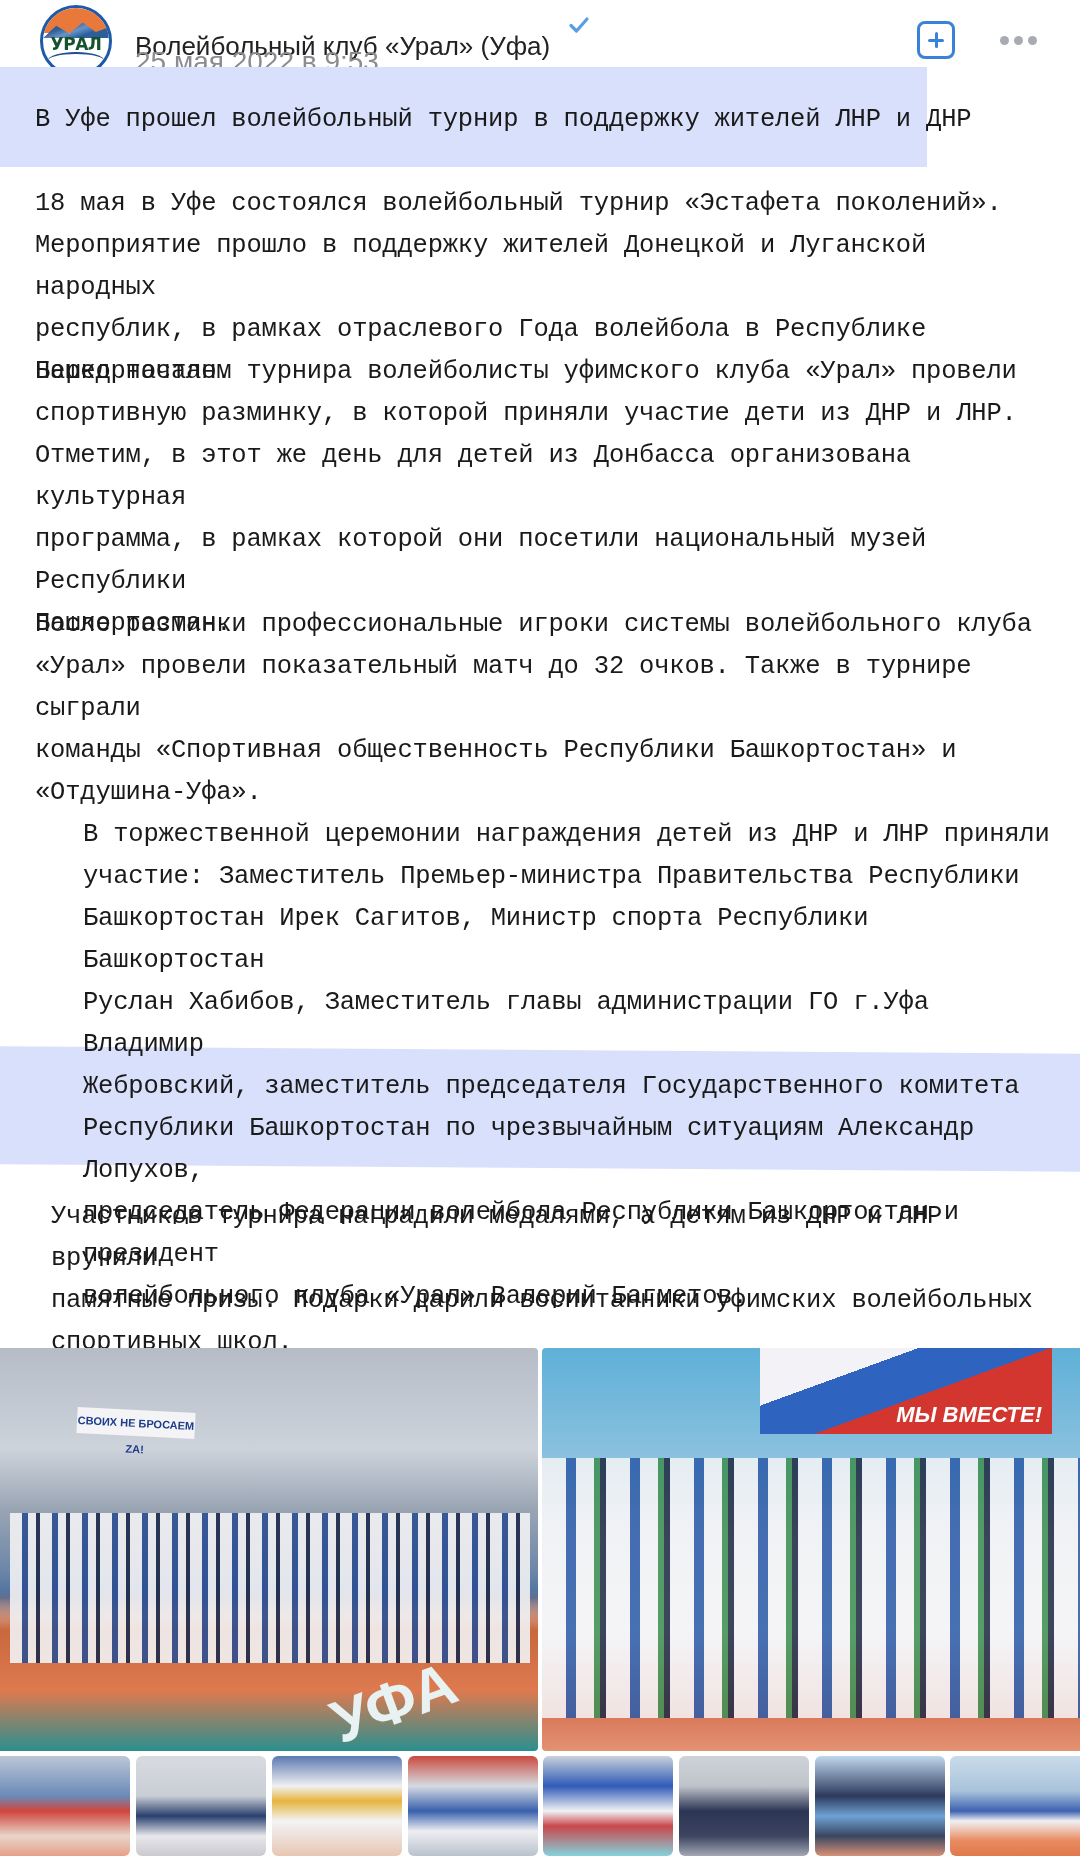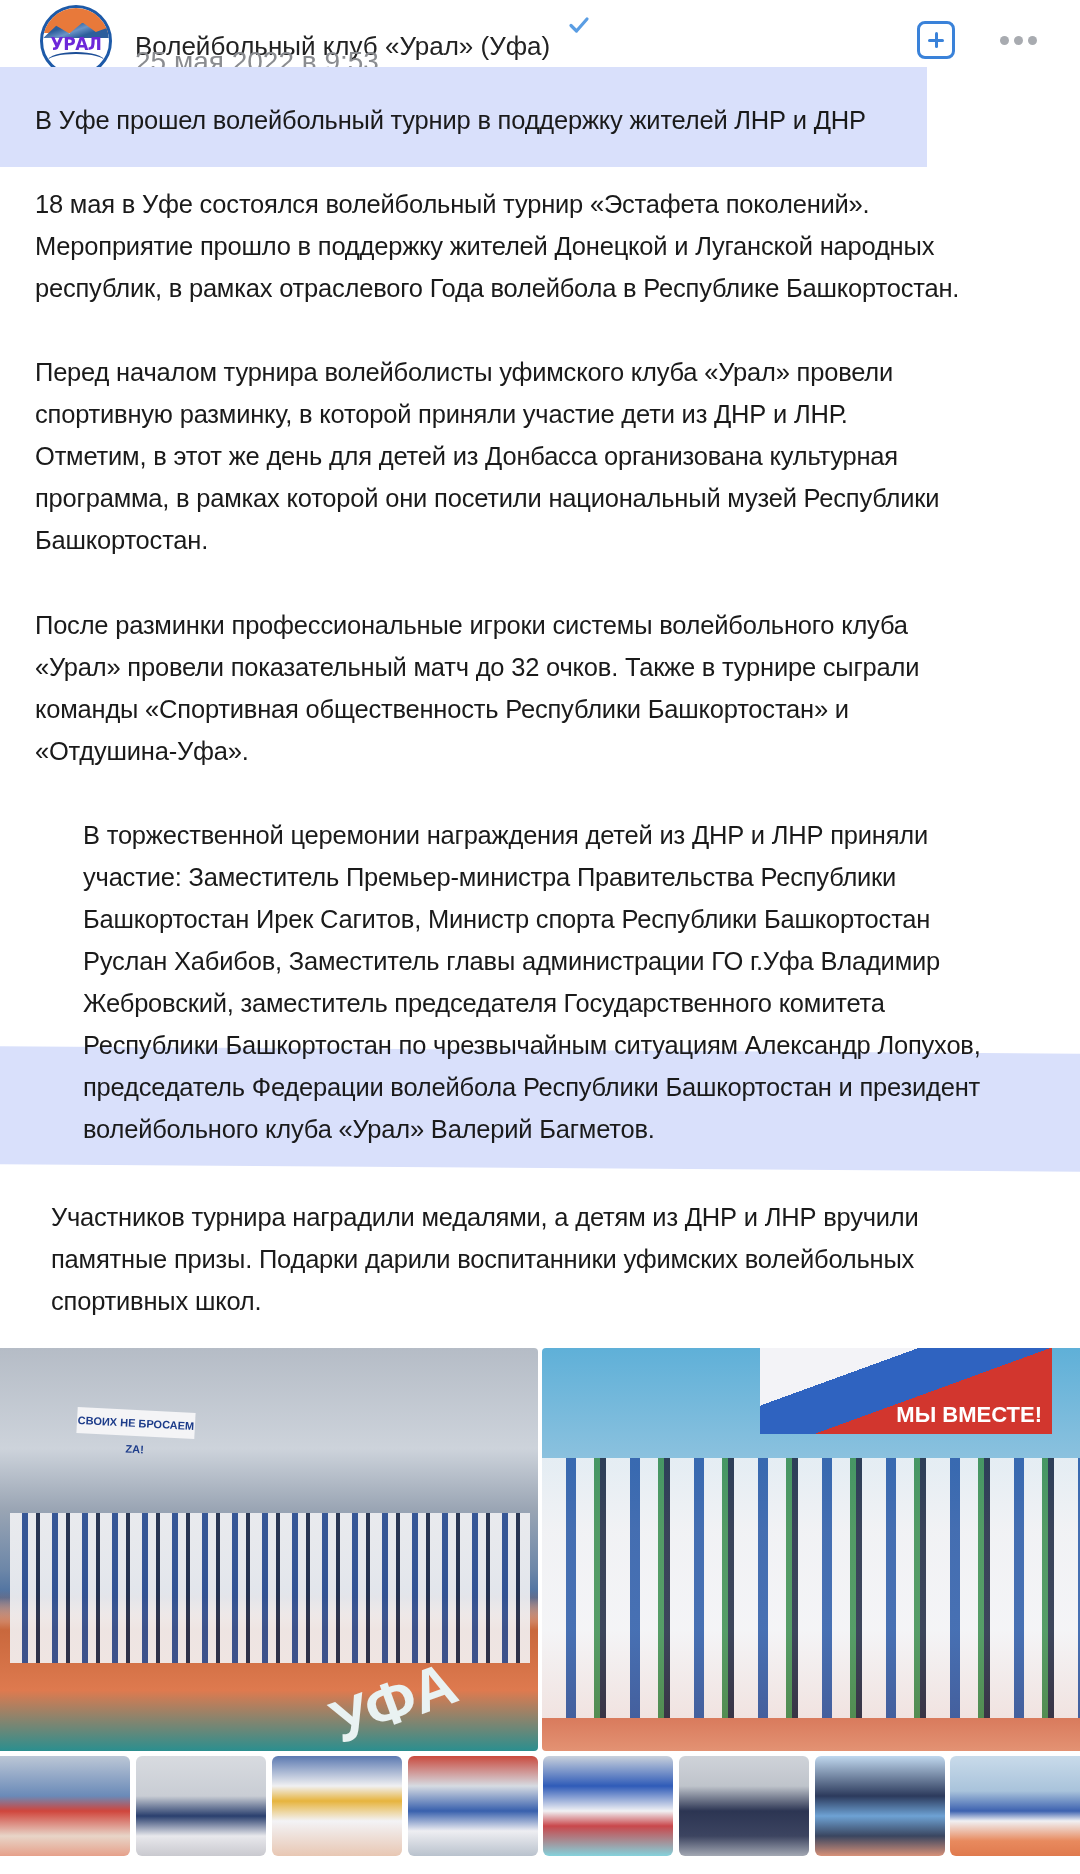--- a/index.html
+++ b/index.html
@@ -6,21 +6,21 @@
   html, body { width: 1080px; height: 1874px; background: #ffffff; overflow: hidden; }
   body { font-family: "Liberation Sans", "DejaVu Sans", sans-serif; color: #000; position: relative; }
 
   .header { position: absolute; left: 0; top: 0; width: 1080px; height: 80px; background: #fff; }
   .avatar { position: absolute; left: 40px; top: 5px; width: 72px; height: 72px; border-radius: 50%;
             background: #fff; border: 3px solid #1d5aa8; overflow: hidden; }
   .avatar .sky { position: absolute; left: 0; top: 0; width: 100%; height: 38%; background: #e8793a; }
   .avatar .mtn { position: absolute; left: 0; top: 22%; width: 100%; height: 24%;
                  background: linear-gradient(160deg, #2c5e9c 30%, #6a93c7 50%, #2c5e9c 70%); clip-path: polygon(0 100%, 20% 20%, 40% 70%, 60% 0, 80% 60%, 100% 30%, 100% 100%); }
   .avatar .word { position: absolute; left: 0; top: 40%; width: 100%; text-align: center;
-                  font-weight: bold; font-size: 17px; color: #6d28d9; letter-spacing: -0.5px;
+                  font-weight: bold; font-size: 17px; color: #14532d; letter-spacing: -0.5px;
                   font-family: "DejaVu Sans", sans-serif; }
   .avatar .wave { position: absolute; left: 8%; bottom: 8%; width: 84%; height: 26%;
                   border-top: 2px solid #1d4f97; border-radius: 50% 50% 0 0; }
 
   .club-name { position: absolute; left: 135px; top: 9px; font-size: 26px; color: #222; margin-top: 22px; }
   .verified { position: absolute; left: 566px; top: 12px; width: 26px; height: 26px; }
   .post-date { position: absolute; left: 135px; top: 46px; font-size: 28px; color: #8a8c90; }
 
   .add-btn { position: absolute; left: 917px; top: 21px; width: 38px; height: 38px;
              border: 3px solid #3a82d9; border-radius: 8px; }
@@ -29,21 +29,21 @@
   .add-btn::after  { left: 14.5px; top: 8px; width: 3px; height: 16px; }
 
   .more-btn { position: absolute; left: 1000px; top: 32px; width: 40px; height: 16px; display: flex; gap: 5px; align-items: center; }
   .more-btn span { width: 9px; height: 9px; border-radius: 50%; background: #a8abb0; }
 
   .hl { position: absolute; background: #d9e0fb; }
   .hl1 { left: 0; top: 67px; width: 927px; height: 100px; }
   .hl2 { left: 0; top: 1050px; width: 1080px; height: 118px; transform: skewY(0.4deg); }
 
   .content { position: absolute; left: 35px; top: 0; width: 1020px; }
-  .para { position: absolute; left: 0; font-size: 25.5px; line-height: 42px; color: #1a1a1a; letter-spacing: -0.2px; white-space: pre-line; }
+  .para { position: absolute; left: 0; font-size: 25.5px; line-height: 42px; color: #1a1a1a; letter-spacing: -0.2px; white-space: pre-line; font-family: Liberation Mono, monospace; }
   .p-title { top: 99px; }
   .p1 { top: 183px; }
   .p2 { top: 351px; }
   .p3 { top: 604px; }
   .p4 { top: 814px; margin-left: 48px; }
   .p5 { top: 1196px; margin-left: 16px; }
 
   .photo { position: absolute; overflow: hidden; border-radius: 4px; }
   .photo-big1 { left: 0; top: 1348px; width: 538px; height: 403px; border-radius: 0 4px 4px 0;
      background:
@@ -55,21 +55,21 @@
   .photo-big1 .crowd { position: absolute; left: 10px; top: 165px; width: 520px; height: 150px;
        background: repeating-linear-gradient(90deg, #f2f2f4 0 12px, #2d4f93 12px 18px, #f2f2f4 18px 26px, #1e2b49 26px 30px); opacity: 0.9; }
   .photo-big1 .court-text { position: absolute; left: 330px; top: 320px; color: #e9f2f2; font-size: 60px; font-weight: bold; transform: rotate(-20deg); }
 
   .photo-big2 { left: 542px; top: 1348px; width: 538px; height: 403px; border-radius: 4px 0 0 4px;
      background:
        linear-gradient(180deg, #5fb0d8 0%, #8fc3df 30%, #d9dfe6 45%, #eef0f4 70%, #d97b5d 92%, #e39273 100%);
   }
   .photo-big2 .flag { position: absolute; left: 218px; top: 0; width: 292px; height: 86px;
        background: linear-gradient(160deg, #f3f3f7 0 30%, #2f63c0 30% 55%, #d2362e 55% 100%); }
-  .photo-big2 .flag span { position: absolute; right: 10px; bottom: 6px; color: #fff; font-size: 22px; font-weight: bold; }
+  .photo-big2 .flag span { position: absolute; right: 10px; bottom: 6px; color: #fff; font-size: 22px; font-weight: bold; font-style: italic; }
   .photo-big2 .people { position: absolute; left: 0; top: 110px; width: 538px; height: 260px;
        background: repeating-linear-gradient(90deg, #f5f5f7 0 24px, #2a5aa8 24px 34px, #f5f5f7 34px 52px, #3b8f4f 52px 58px, #1d2841 58px 64px); opacity: 0.85; }
 
   .thumb { position: absolute; top: 1756px; width: 130px; height: 100px; border-radius: 6px; overflow: hidden; }
   .t1 { left: 0;   border-radius: 0 6px 6px 0; background: linear-gradient(180deg,#bcc7d6 0%,#6a8ab8 40%,#d0453c 55%,#e8d5c8 80%,#e6a08a 100%); }
   .t2 { left: 136px; background: linear-gradient(180deg,#d8dbe0 0%,#c9cdd4 40%,#2a3f6e 60%,#e8e8ec 80%,#c9c9cf 100%); }
   .t3 { left: 272px; background: linear-gradient(180deg,#5b79b1 0%,#f0f0f2 30%,#e7b43d 45%,#f3f3f6 65%,#e8c7b3 100%); }
   .t4 { left: 408px; background: linear-gradient(180deg,#c94a3e 0%,#d6dbe2 30%,#3860ad 55%,#eeeef2 75%,#b9c2cd 100%); }
   .t5 { left: 543px; background: linear-gradient(180deg,#c9d1dc 0%,#2f5bb8 30%,#f1f1f4 55%,#c9474b 70%,#84d2dc 100%); }
   .t6 { left: 679px; background: linear-gradient(180deg,#cfd3d9 0%,#bfc4cb 30%,#2c3553 55%,#3c4460 80%,#a3a8b3 100%); }

